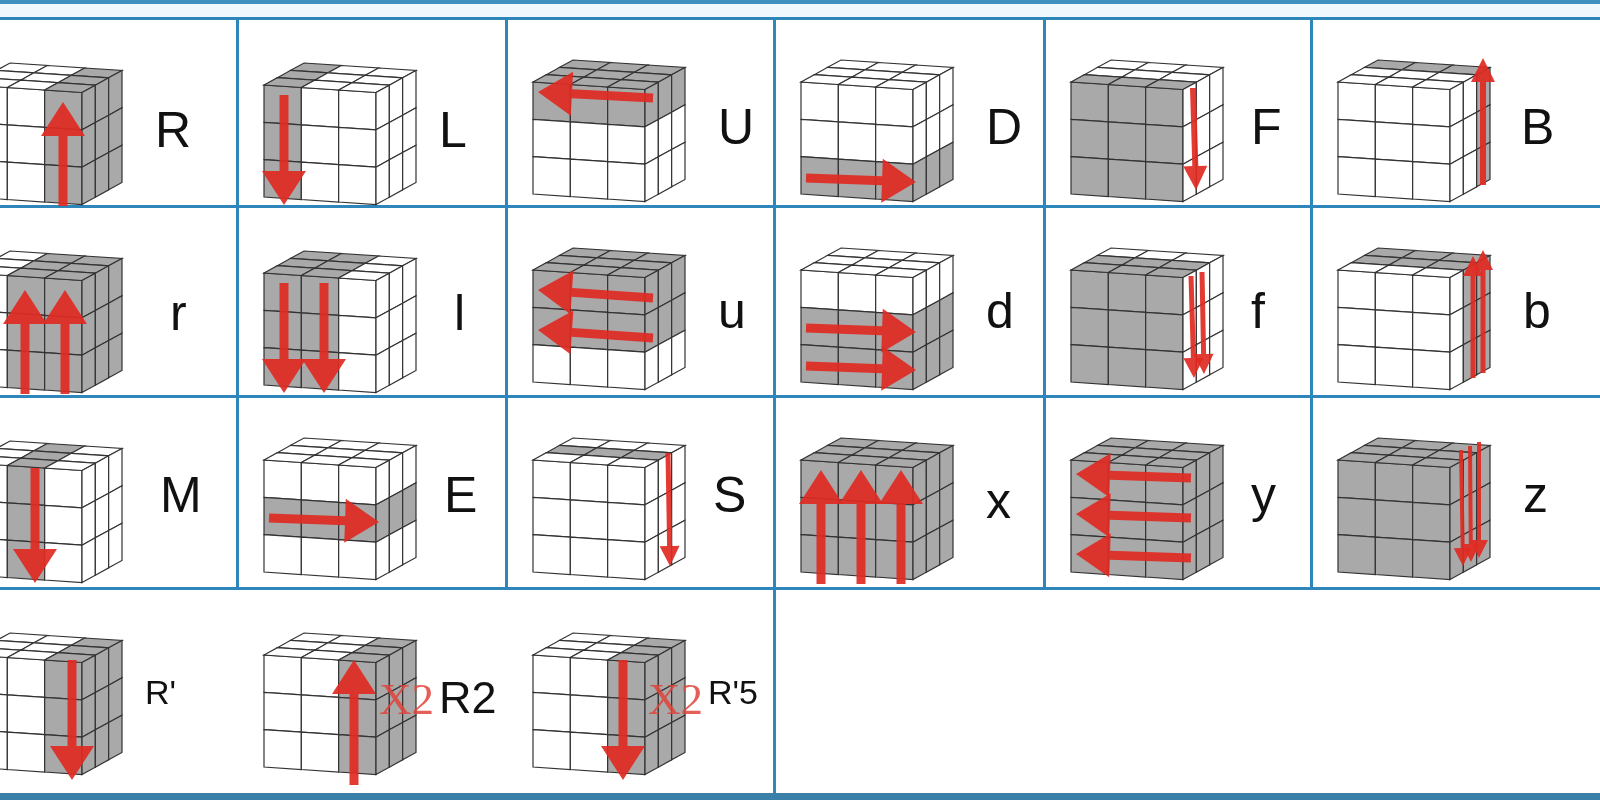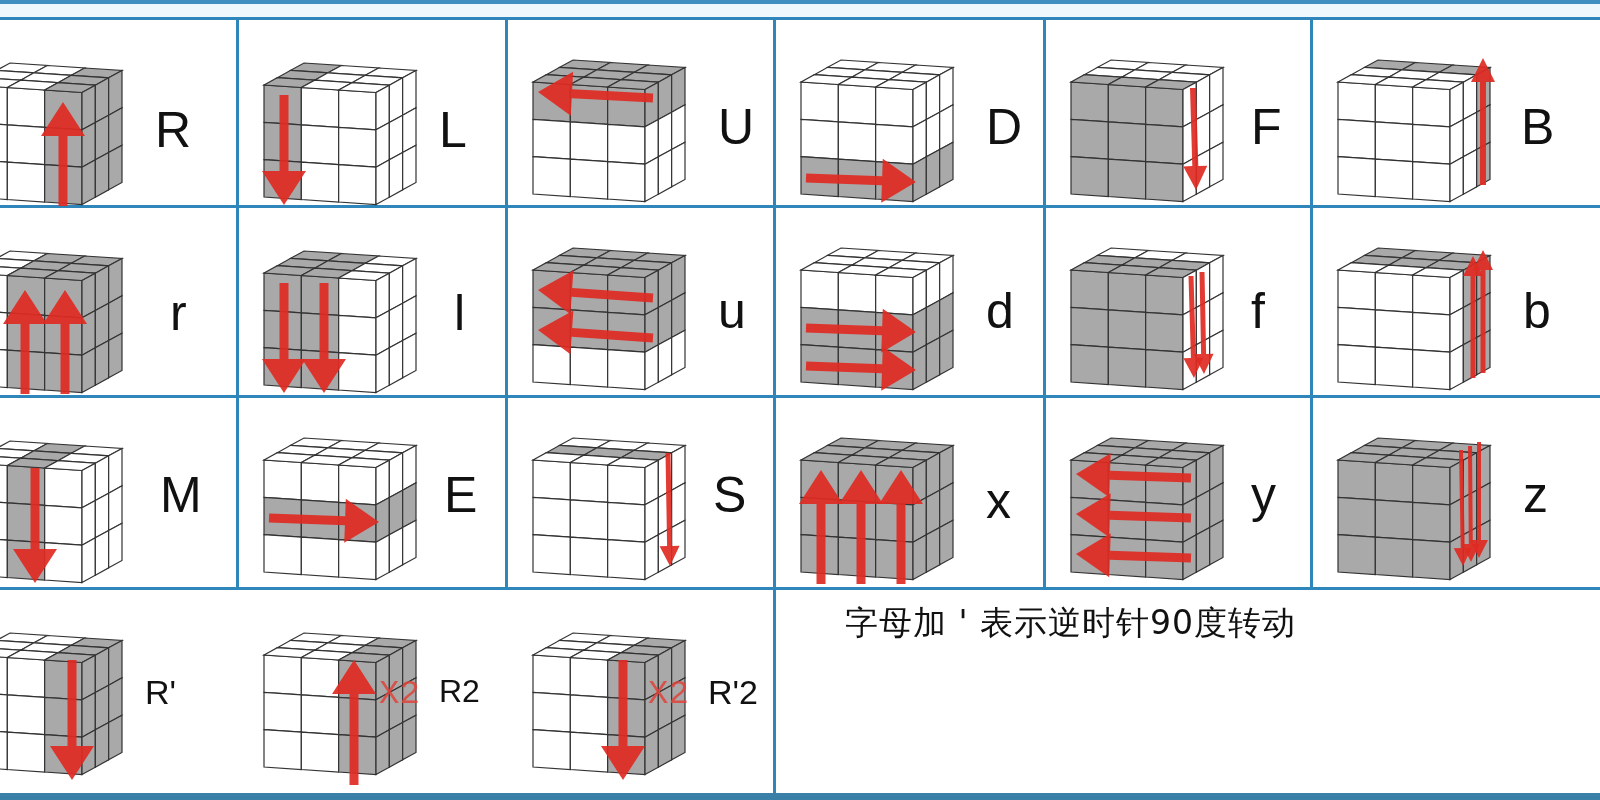--- a/index.html
+++ b/index.html
@@ -14,22 +14,22 @@
   .vline { position:absolute; width:3px; background:#2f86bb; }
   .bottomband { position:absolute; left:0; top:793px; width:1600px; height:7px; background:#3a7fa8; }
   .cell { position:absolute; overflow:hidden; }
   .cell svg { position:absolute; left:0; top:0; }
   .label {
     position:absolute; color:#111; font-size:50px; line-height:1;
     font-family:"Liberation Sans", "DejaVu Sans", sans-serif;
   }
   .label.small { font-size:32px; }
   .x2 {
-    position:absolute; color:#e0443a; font-size:34px; line-height:1; opacity:0.85;
-    font-family:Liberation Mono, monospace;
+    position:absolute; color:#e0443a; font-size:45px; line-height:1; opacity:0.85;
+    font-family:Liberation Serif, serif;
   }
   .notes {
     position:absolute; left:845px; top:600px; width:740px;
     font-family:"DejaVu Sans", "Liberation Sans", sans-serif;
     font-size:33px; line-height:45px; color:#111; letter-spacing:1px;
   }
   .notes div { white-space:nowrap; }
 </style>
 </head>
 <body>
@@ -712,21 +712,21 @@
         <polygon points="150.33333333333334,65.16666666666667 163.66666666666666,57.833333333333336 163.66666666666666,95.16666666666667 150.33333333333334,102.5" fill="#a9a9a9" stroke="#333" stroke-width="1.2"></polygon>
         <polygon points="163.66666666666666,57.833333333333336 177,50.5 177,87.83333333333334 163.66666666666666,95.16666666666667" fill="#a9a9a9" stroke="#333" stroke-width="1.2"></polygon>
         <polygon points="137,109.83333333333334 150.33333333333334,102.5 150.33333333333334,139.83333333333334 137,147.16666666666669" fill="#a9a9a9" stroke="#333" stroke-width="1.2"></polygon>
         <polygon points="150.33333333333334,102.5 163.66666666666666,95.16666666666667 163.66666666666666,132.5 150.33333333333334,139.83333333333334" fill="#a9a9a9" stroke="#333" stroke-width="1.2"></polygon>
         <polygon points="163.66666666666666,95.16666666666667 177,87.83333333333334 177,125.16666666666667 163.66666666666666,132.5" fill="#a9a9a9" stroke="#333" stroke-width="1.2"></polygon>
         <polygon points="137,147.16666666666669 150.33333333333334,139.83333333333334 150.33333333333334,177.16666666666669 137,184.5" fill="#a9a9a9" stroke="#333" stroke-width="1.2"></polygon>
         <polygon points="150.33333333333334,139.83333333333334 163.66666666666666,132.5 163.66666666666666,169.83333333333334 150.33333333333334,177.16666666666669" fill="#a9a9a9" stroke="#333" stroke-width="1.2"></polygon>
         <polygon points="163.66666666666666,132.5 177,125.16666666666667 177,162.5 163.66666666666666,169.83333333333334" fill="#a9a9a9" stroke="#333" stroke-width="1.2"></polygon>
         <polygon points="110.5,195.0 110.5,104.0 93.0,104.0 115.0,70.0 137.0,104.0 119.5,104.0 119.5,195.0" fill="#e02a22" opacity="0.92"></polygon>
       </svg>
-      <span class="label small" style="left: 200px; top: 85px; font-size: 32px;">R2</span>
+      <span class="label small" style="left: 200px; top: 85px; font-size: 45px;">R2</span>
       <span class="x2" style="left: 140px; top: 87px;">X2</span>
     </div>
     <div class="cell" style="left: 508px; top: 590px; width: 268px; height: 200px;">
       <svg width="268" height="200">
         <polygon points="25,65 62.333333333333336,67.5 62.333333333333336,104.83333333333334 25,102.33333333333334" fill="#ffffff" stroke="#333" stroke-width="1.2"></polygon>
         <polygon points="62.333333333333336,67.5 99.66666666666667,70 99.66666666666667,107.33333333333334 62.333333333333336,104.83333333333334" fill="#ffffff" stroke="#333" stroke-width="1.2"></polygon>
         <polygon points="99.66666666666667,70 137,72.5 137,109.83333333333334 99.66666666666667,107.33333333333334" fill="#a9a9a9" stroke="#333" stroke-width="1.2"></polygon>
         <polygon points="25,102.33333333333334 62.333333333333336,104.83333333333334 62.333333333333336,142.16666666666669 25,139.66666666666669" fill="#ffffff" stroke="#333" stroke-width="1.2"></polygon>
         <polygon points="62.333333333333336,104.83333333333334 99.66666666666667,107.33333333333334 99.66666666666667,144.66666666666669 62.333333333333336,142.16666666666669" fill="#ffffff" stroke="#333" stroke-width="1.2"></polygon>
         <polygon points="99.66666666666667,107.33333333333334 137,109.83333333333334 137,147.16666666666669 99.66666666666667,144.66666666666669" fill="#a9a9a9" stroke="#333" stroke-width="1.2"></polygon>
@@ -746,20 +746,19 @@
         <polygon points="150.33333333333334,65.16666666666667 163.66666666666666,57.833333333333336 163.66666666666666,95.16666666666667 150.33333333333334,102.5" fill="#a9a9a9" stroke="#333" stroke-width="1.2"></polygon>
         <polygon points="163.66666666666666,57.833333333333336 177,50.5 177,87.83333333333334 163.66666666666666,95.16666666666667" fill="#a9a9a9" stroke="#333" stroke-width="1.2"></polygon>
         <polygon points="137,109.83333333333334 150.33333333333334,102.5 150.33333333333334,139.83333333333334 137,147.16666666666669" fill="#a9a9a9" stroke="#333" stroke-width="1.2"></polygon>
         <polygon points="150.33333333333334,102.5 163.66666666666666,95.16666666666667 163.66666666666666,132.5 150.33333333333334,139.83333333333334" fill="#a9a9a9" stroke="#333" stroke-width="1.2"></polygon>
         <polygon points="163.66666666666666,95.16666666666667 177,87.83333333333334 177,125.16666666666667 163.66666666666666,132.5" fill="#a9a9a9" stroke="#333" stroke-width="1.2"></polygon>
         <polygon points="137,147.16666666666669 150.33333333333334,139.83333333333334 150.33333333333334,177.16666666666669 137,184.5" fill="#a9a9a9" stroke="#333" stroke-width="1.2"></polygon>
         <polygon points="150.33333333333334,139.83333333333334 163.66666666666666,132.5 163.66666666666666,169.83333333333334 150.33333333333334,177.16666666666669" fill="#a9a9a9" stroke="#333" stroke-width="1.2"></polygon>
         <polygon points="163.66666666666666,132.5 177,125.16666666666667 177,162.5 163.66666666666666,169.83333333333334" fill="#a9a9a9" stroke="#333" stroke-width="1.2"></polygon>
         <polygon points="119.5,70.0 119.5,156.0 137.0,156.0 115.0,190.0 93.0,156.0 110.5,156.0 110.5,70.0" fill="#e02a22" opacity="0.92"></polygon>
       </svg>
-      <span class="label small" style="left: 200px; top: 85px; font-size: 34px;">R'2</span>
+      <span class="label small" style="left: 200px; top: 85px; font-size: 34px;">R'5</span>
       <span class="x2" style="left: 140px; top: 87px;">X2</span>
     </div>
   </div>
 
 <div class="notes">
-  <div>字母加 ' 表示逆时针90度转动</div>
 </div>
 
 </body></html>

